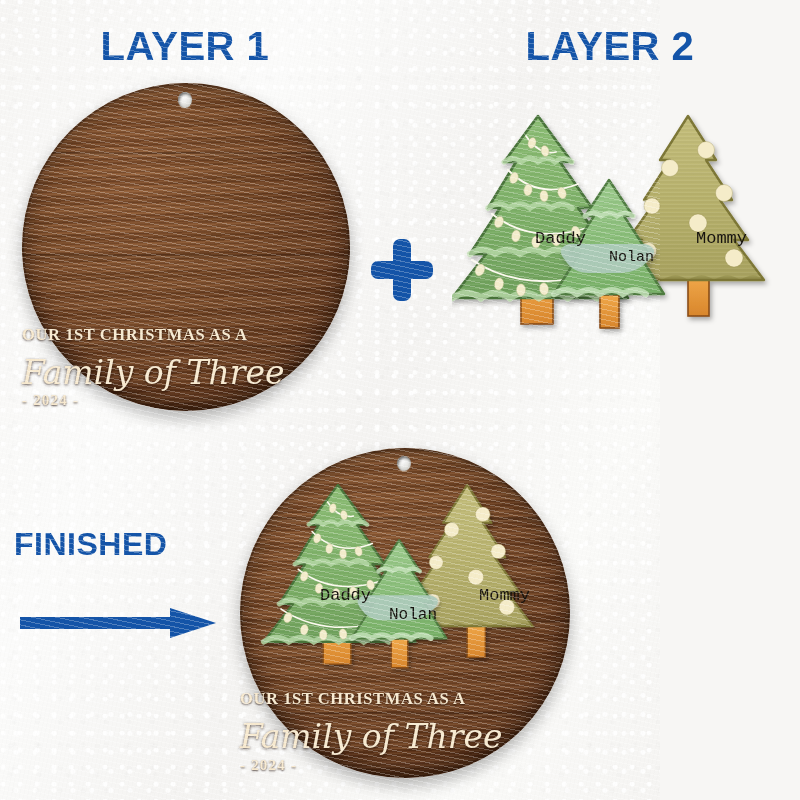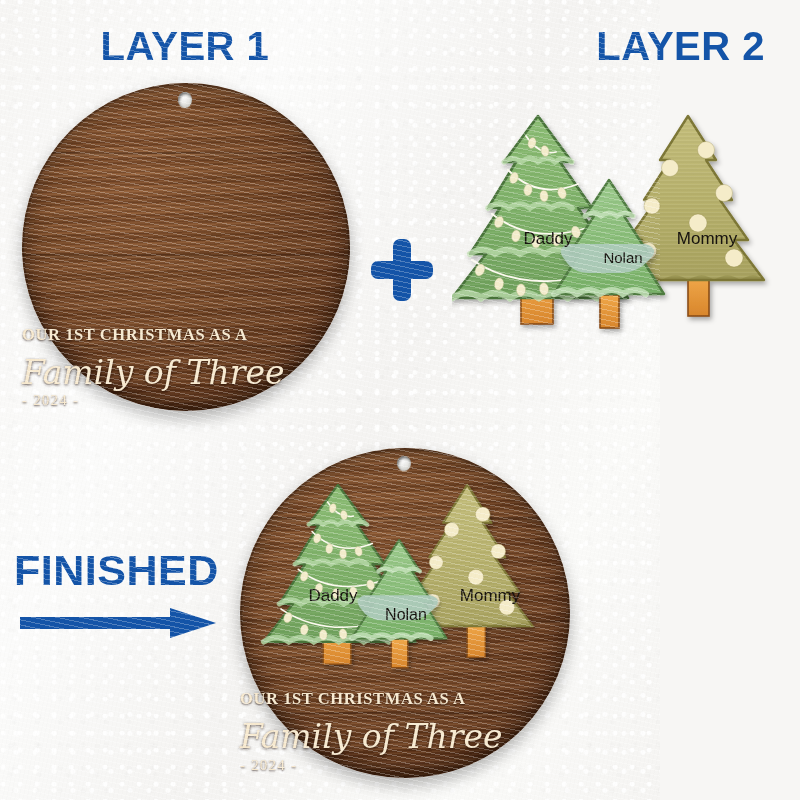--- a/index.html
+++ b/index.html
@@ -29,22 +29,22 @@
   .hdr{
     position:absolute;
     color:#1454a8;
     font-weight:bold;
     letter-spacing:.5px;
     text-align:center;
     line-height:1;
     -webkit-font-smoothing:antialiased;
   }
   #layer1-title{left:30px;top:26px;width:310px;font-size:40px;}
-  #layer2-title{left:455px;top:26px;width:310px;font-size:40px;text-align:right;}
-  #finished-title{left:14px;top:528px;width:210px;font-size:43px;text-align:left;line-height:1.03;margin-top:20px;}
+  #layer2-title{left:455px;top:26px;width:310px;font-size:40px;}
+  #finished-title{left:14px;top:528px;width:210px;font-size:32px;text-align:left;line-height:1.03;}
 
   
   #plus-sign{position:absolute;left:371px;top:239px;width:62px;height:62px;}
   #plus-sign .bar{position:absolute;background:#1454a8;border-radius:7px;}
   #plus-sign .bar.h{left:0;top:22px;width:62px;height:18px;}
   #plus-sign .bar.v{left:22px;top:0;width:18px;height:62px;}
 
   
   #arrow{position:absolute;left:20px;top:606px;width:196px;height:34px;}
 
@@ -72,25 +72,25 @@
   .disc .edge{position:absolute;inset:0;border-radius:50%;box-shadow:inset 0 0 0 2px rgba(40,20,8,.35), inset 0 -9px 17px rgba(20,8,2,.40), inset 0 8px 14px rgba(255,220,175,.07);pointer-events:none;}
   .hole{
     position:absolute;border-radius:50%;
     background:radial-gradient(circle at 38% 32%, #ffffff 0%, #e6e6e3 48%, #b9b7b1 100%);
     box-shadow:inset 1px 2px 3px rgba(0,0,0,.55), 0 1px 1px rgba(255,230,190,.25);
   }
 
   .disc-text{position:absolute;left:0;right:0;text-align:left;color:#f7e9cf;pointer-events:none;}
   .line-top{font-weight:bold;font-family:"Liberation Serif", serif;letter-spacing:.6px;text-shadow:0 1px 2px rgba(30,12,4,.75);}
   .line-script{font-family:"DejaVu Serif", serif;font-style:italic;font-weight:normal;text-shadow:0 1px 3px rgba(30,12,4,.75);margin-top:6px;}
-  .line-year{font-weight:normal;font-family:"Liberation Serif", serif;letter-spacing:1.2px;text-shadow:0 1px 2px rgba(30,12,4,.75);}
+  .line-year{font-weight:bold;font-family:"Liberation Serif", serif;letter-spacing:1.2px;text-shadow:0 1px 2px rgba(30,12,4,.75);}
 
   .tree-label{
-    position:absolute;color:#17130f;font-family:Liberation Sans, sans-serif;
-    text-align:center;pointer-events:none;white-space:nowrap;
+    position:absolute;color:#17130f;font-family:Liberation Mono, monospace;
+    text-align:right;pointer-events:none;white-space:nowrap;
   }
   svg{display:block;}
 </style>
 </head>
 <body>
 
 <div id="stage">
 
   <div class="hdr" id="layer1-title">LAYER 1</div>
   <div class="hdr" id="layer2-title">LAYER 2</div>

